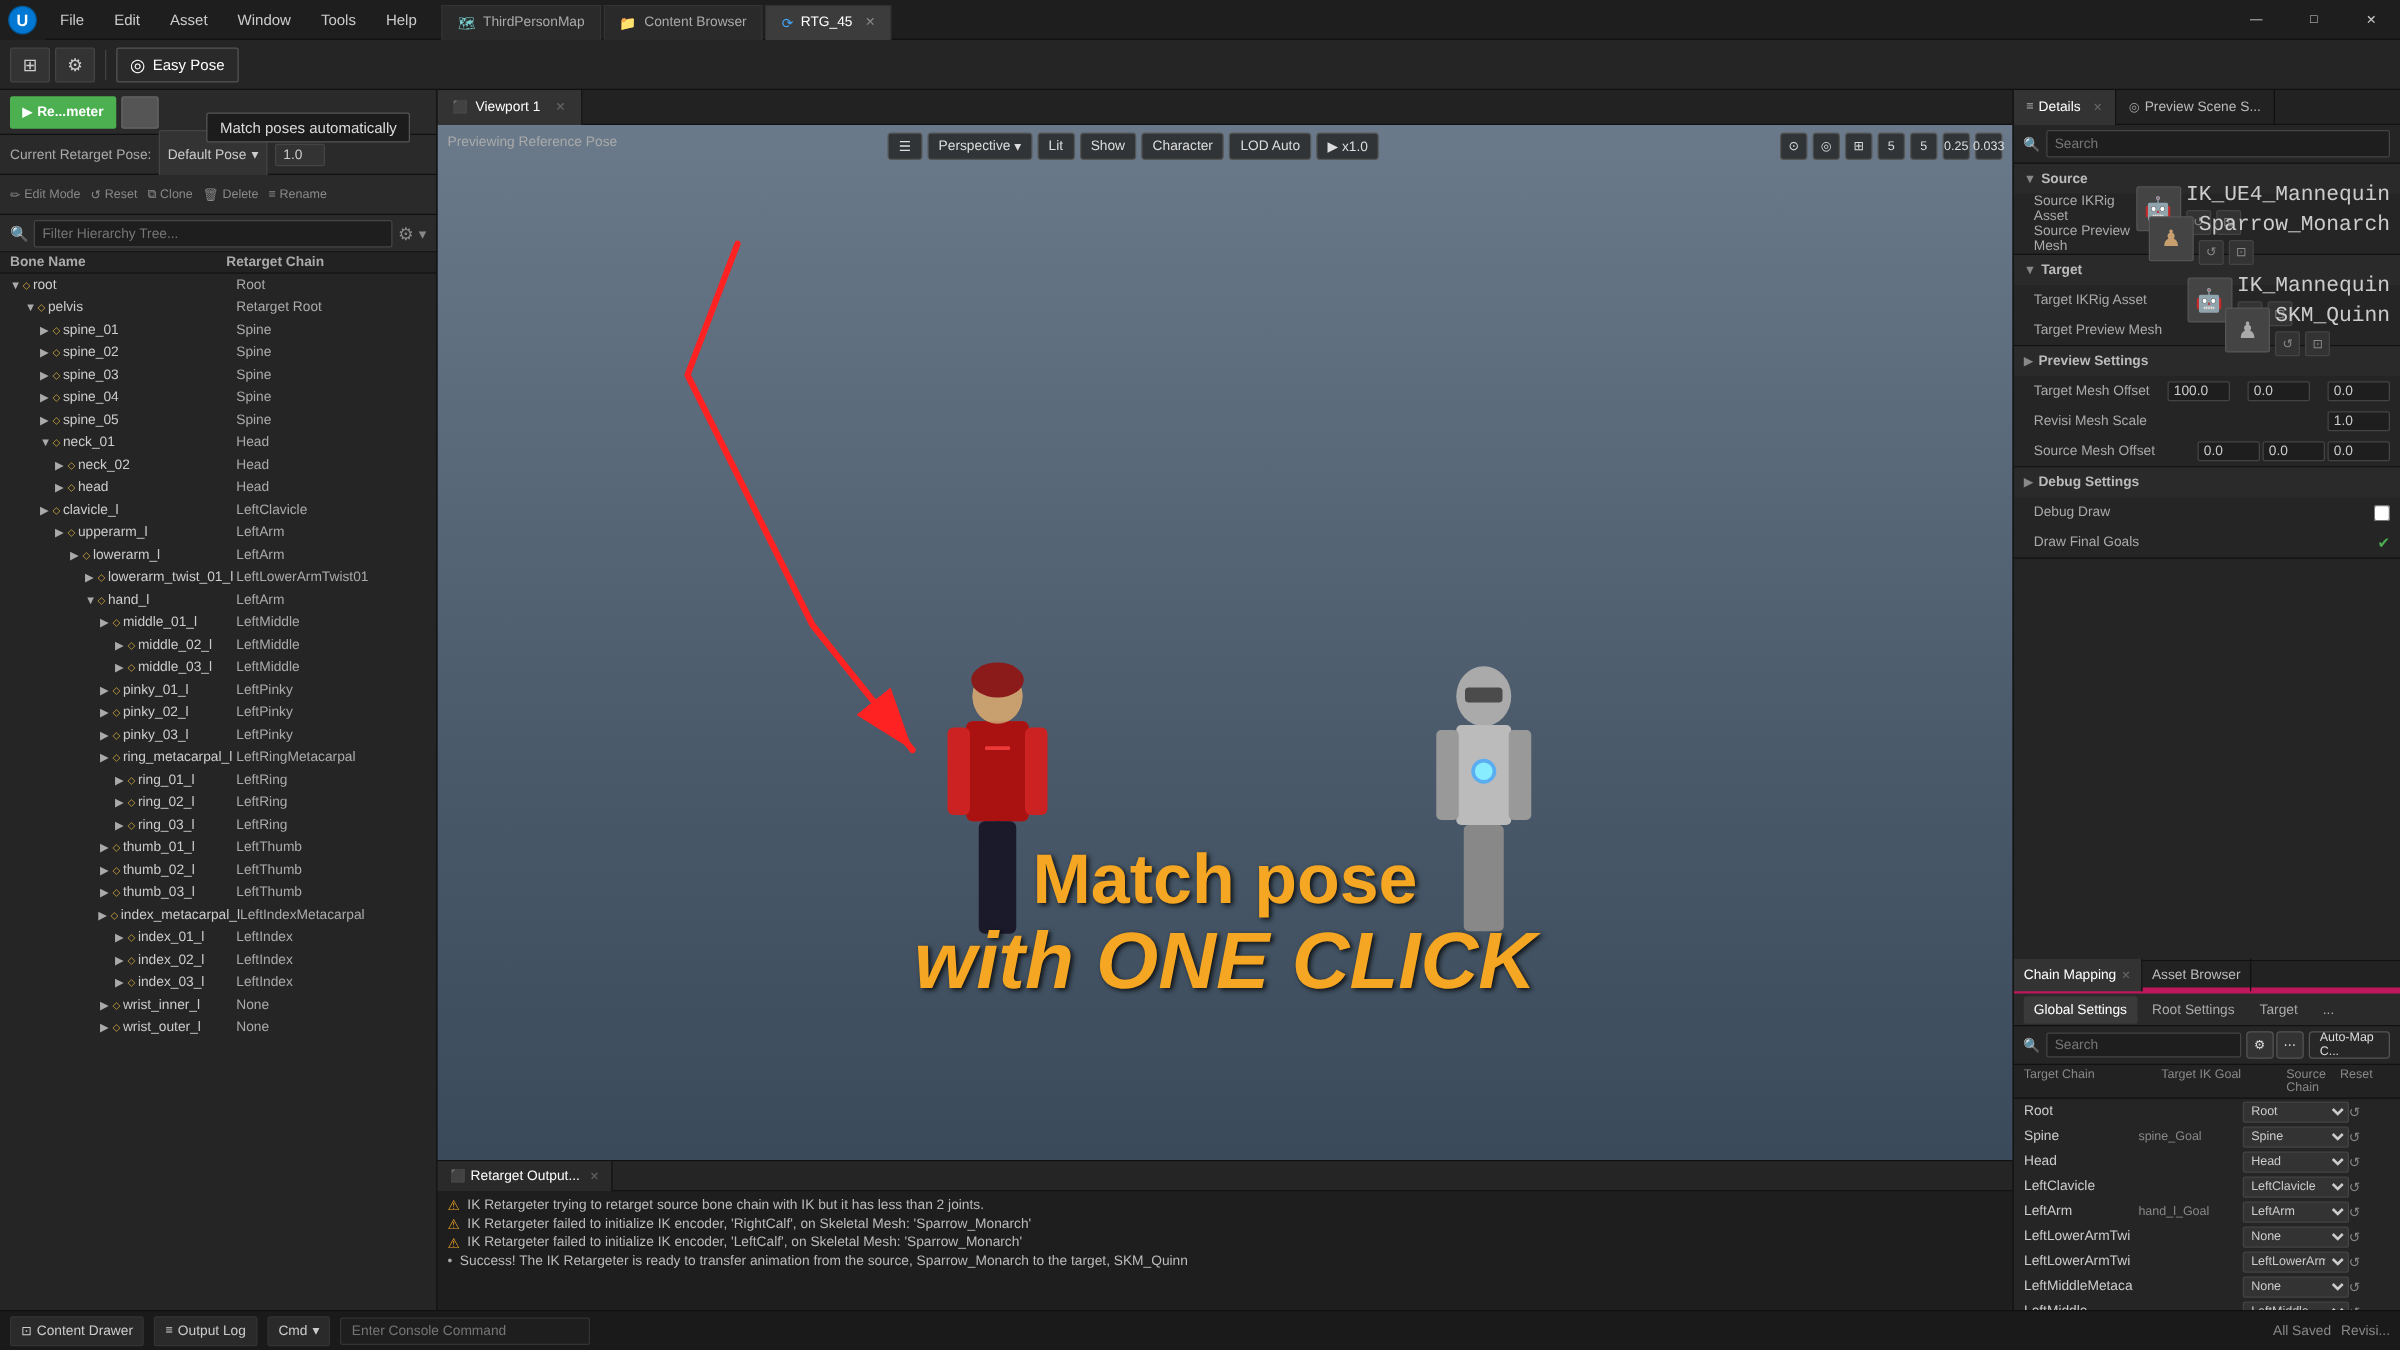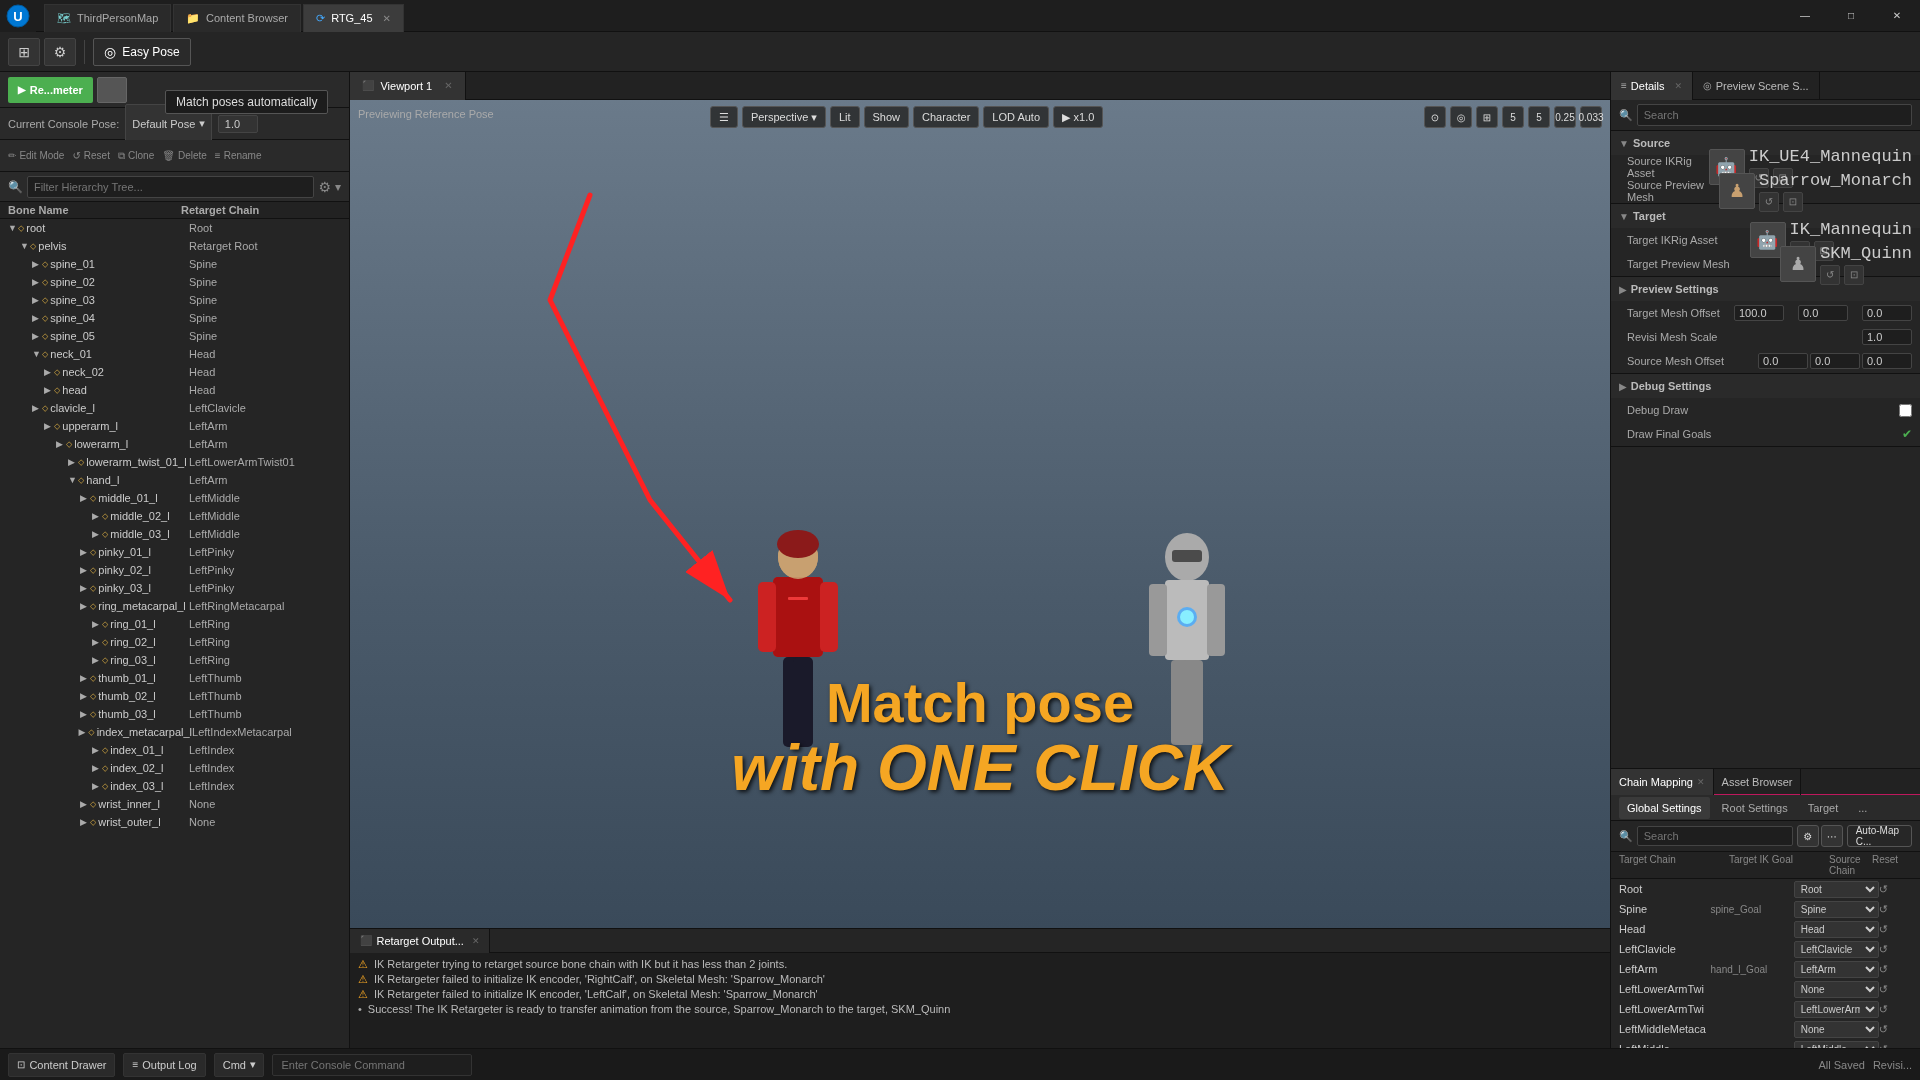--- a/index.html
+++ b/index.html
@@ -125,21 +125,21 @@
     .prop-label { flex: 1; font-size: 11px; color: #aaa; }
     .prop-value { display: flex; align-items: center; gap: 4px; }
     .mesh-thumb { width: 36px; height: 36px; background: #444; border: 1px solid #555; border-radius: 2px; display: flex; align-items: center; justify-content: center; color: #888; font-size: 18px; }
     .prop-val-text { font-size: 17px; color: #ccc; font-family: Liberation Mono, monospace; }
     .prop-icon-row { display: flex; gap: 4px; margin-top: 2px; }
     .prop-icon-btn { width: 20px; height: 20px; background: #333; border: 1px solid #444; border-radius: 2px; display: flex; align-items: center; justify-content: center; color: #888; font-size: 10px; cursor: pointer; }
     .num-input { width: 50px; background: #1e1e1e; border: 1px solid #444; border-radius: 2px; padding: 1px 4px; color: #ccc; font-size: 11px; }
 
     
     #chain-panel { height: 280px; display: flex; flex-direction: column; border-top: 1px solid #111; }
-    #chain-tabs { display: flex; align-items: center; background: #222; border-bottom: 1px solid #be185d; height: 26px; }
+    #chain-tabs { display: flex; align-items: center; background: #222; border-bottom: 5px solid #be185d; height: 26px; }
     .chain-tab { display: flex; align-items: center; gap: 4px; padding: 0 8px; height: 26px; color: #bbb; cursor: pointer; font-size: 11px; border-right: 1px solid #111; }
     .chain-tab.active { background: #333; color: #fff; }
     .chain-tab-close { color: #666; font-size: 9px; }
     #chain-subtabs { display: flex; align-items: center; padding: 0 8px; gap: 4px; height: 26px; background: #2a2a2a; border-bottom: 1px solid #111; }
     .chain-subtab { padding: 0 8px; height: 22px; display: flex; align-items: center; font-size: 11px; color: #aaa; cursor: pointer; border-radius: 2px; }
     .chain-subtab.active { background: #3a3a3a; color: #fff; }
     #chain-filter { display: flex; align-items: center; gap: 4px; padding: 4px 8px; background: #252525; border-bottom: 1px solid #111; }
     #chain-filter-input { flex: 1; background: #1e1e1e; border: 1px solid #444; border-radius: 2px; padding: 2px 6px; color: #ccc; font-size: 11px; height: 20px; }
     #chain-col-headers { display: flex; padding: 2px 8px; background: #222; border-bottom: 1px solid #111; font-size: 10px; color: #888; }
     .chain-col1 { width: 110px; }
@@ -175,20 +175,28 @@
 </head>
 <body>
 
 <div id="titlebar">
   <div id="logo">
     <svg viewBox="0 0 24 24" fill="none">
       <circle cx="12" cy="12" r="11" fill="#0078d4" stroke="#005a9e" stroke-width="1"></circle>
       <text x="12" y="17" text-anchor="middle" fill="white" font-size="13" font-weight="bold">U</text>
     </svg>
   </div>
+  <div id="menu-bar">
+    <div class="menu-item">File</div>
+    <div class="menu-item">Edit</div>
+    <div class="menu-item">Asset</div>
+    <div class="menu-item">Window</div>
+    <div class="menu-item">Tools</div>
+    <div class="menu-item">Help</div>
+  </div>
   <div id="tabs">
     <div class="tab">
       <span style="color:#7cc" font-size="11px">🗺</span>
       <span>ThirdPersonMap</span>
     </div>
     <div class="tab">
       <span style="color:#aaa; font-size:11px">📁</span>
       <span>Content Browser</span>
     </div>
     <div class="tab active">
@@ -224,21 +232,21 @@
 
     <div id="retarget-toolbar">
       <button class="retarget-btn">
         <span style="font-size:10px">▶</span>
         <span>Re...meter</span>
       </button>
       <div class="toggle-btn retarget-btn-gray"></div>
     </div>
 
     <div id="retarget-pose">
-      <span class="pose-label">Current Console Pose:</span>
+      <span class="pose-label">Current Retarget Pose:</span>
       <div class="pose-select">
         <span>Default Pose</span>
         <span>▾</span>
       </div>
       <div class="pose-value">1.0</div>
     </div>
 
     <div id="edit-toolbar">
       <div class="edit-btn">
         <span style="font-size:10px">✏</span>

